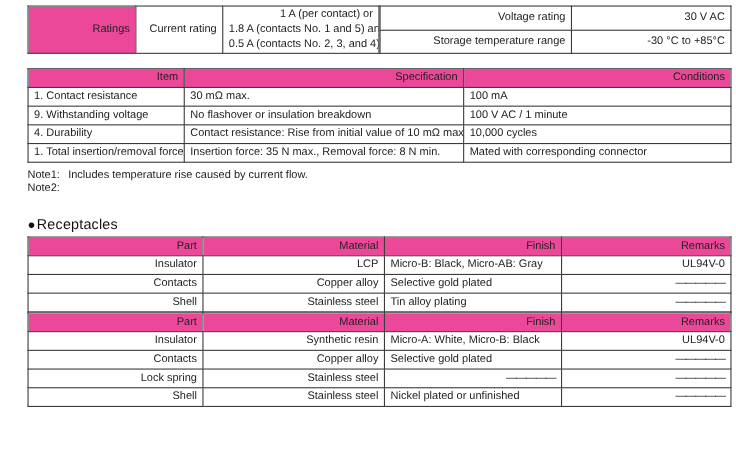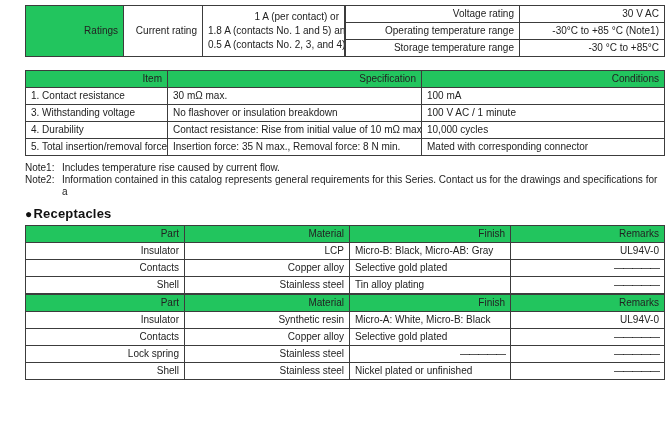--- a/index.html
+++ b/index.html
@@ -29,45 +29,45 @@
     border: 1px solid #3c3c3c;
     font-size: 10px;
     font-weight: normal;
     color: #222222;
     padding: 0 5px;
     height: 16px;
     line-height: 12px;
     overflow: hidden;
     white-space: nowrap;
   }
-  .shaded { background: #22c55e; }
+  .shaded { background: #ec4899; }
   .center { text-align: right; }
   .left   { text-align: left; margin-left: 20px; }
 
   
   .top-row { display: flex; width: 640px; }
   .ratings-tbl { width: 358px; }
   .ratings-tbl td { height: 45px; }
   .ratings-tbl .val-line { line-height: 14px; }
   .env-tbl { width: 282px; padding-left: 40px; }
   .env-tbl td { height: 13px; }
 
   .spec-tbl { margin-top: 13px; }
 
   .notes { margin-top: 6px; font-size: 10px; line-height: 12px; }
   .note { display: flex; }
   .note-label { width: 37px; flex: none; }
   .note-body { flex: 1; }
   .note-wrap-line { padding-left: 42px; }
 
   .sec-head {
-    margin-top: 8px;
+    margin-top: 18px;
     margin-bottom: 4px;
     font-size: 13px;
-    font-weight: bold;
+    font-weight: normal;
     color: #111111;
     letter-spacing: 0.2px;
   }
   .sec-head .bullet { font-size: 12px; margin-right: 1px; }
 
   .dash { color: #4a4a4a; letter-spacing: -1px; }
 </style>
 </head>
 <body>
 
@@ -97,24 +97,20 @@
         <colgroup>
             <col style="width:174px">
             <col>
           </colgroup>
         <tbody>
           <tr>
             <td class="center">Voltage rating</td>
             <td class="center">30 V AC</td>
           </tr>
           <tr>
-            <td class="center">Operating temperature range</td>
-            <td class="center">-30°C to +85 °C (Note1)</td>
-          </tr>
-          <tr>
             <td class="center">Storage temperature range</td>
             <td class="center">-30 °C to +85°C</td>
           </tr>
         </tbody>
       </table>
     </div>
 
     <table class="tbl spec-tbl">
       <colgroup>
           <col style="width:142px">
@@ -128,46 +124,45 @@
           <th class="shaded center">Conditions</th>
         </tr>
       </thead>
       <tbody>
         <tr>
           <td class="left">1. Contact resistance</td>
           <td class="left">30 mΩ max.</td>
           <td class="left">100 mA</td>
         </tr>
         <tr>
-          <td class="left">3. Withstanding voltage</td>
+          <td class="left">9. Withstanding voltage</td>
           <td class="left">No flashover or insulation breakdown</td>
           <td class="left">100 V AC / 1 minute</td>
         </tr>
         <tr>
           <td class="left">4. Durability</td>
           <td class="left">Contact resistance: Rise from initial value of 10 mΩ max.</td>
           <td class="left">10,000 cycles</td>
         </tr>
         <tr>
-          <td class="left">5. Total insertion/removal force</td>
+          <td class="left">1. Total insertion/removal force</td>
           <td class="left">Insertion force: 35 N max., Removal force: 8 N min.</td>
           <td class="left">Mated with corresponding connector</td>
         </tr>
       </tbody>
     </table>
 
     <div class="notes">
       <div class="note">
         <span class="note-label">Note1:</span>
         <span class="note-body">Includes temperature rise caused by current flow.</span>
       </div>
       <div class="note">
         <span class="note-label">Note2:</span>
         <span class="note-body">
-          <div>Information contained in this catalog represents general requirements for this Series. Contact us for the drawings and specifications for a</div>
         </span>
       </div>
     </div>
 
     <div class="sec-head">
       <span class="bullet">●</span><span>Receptacles</span>
     </div>
     <table class="tbl">
       <colgroup>
           <col style="width:159px">

